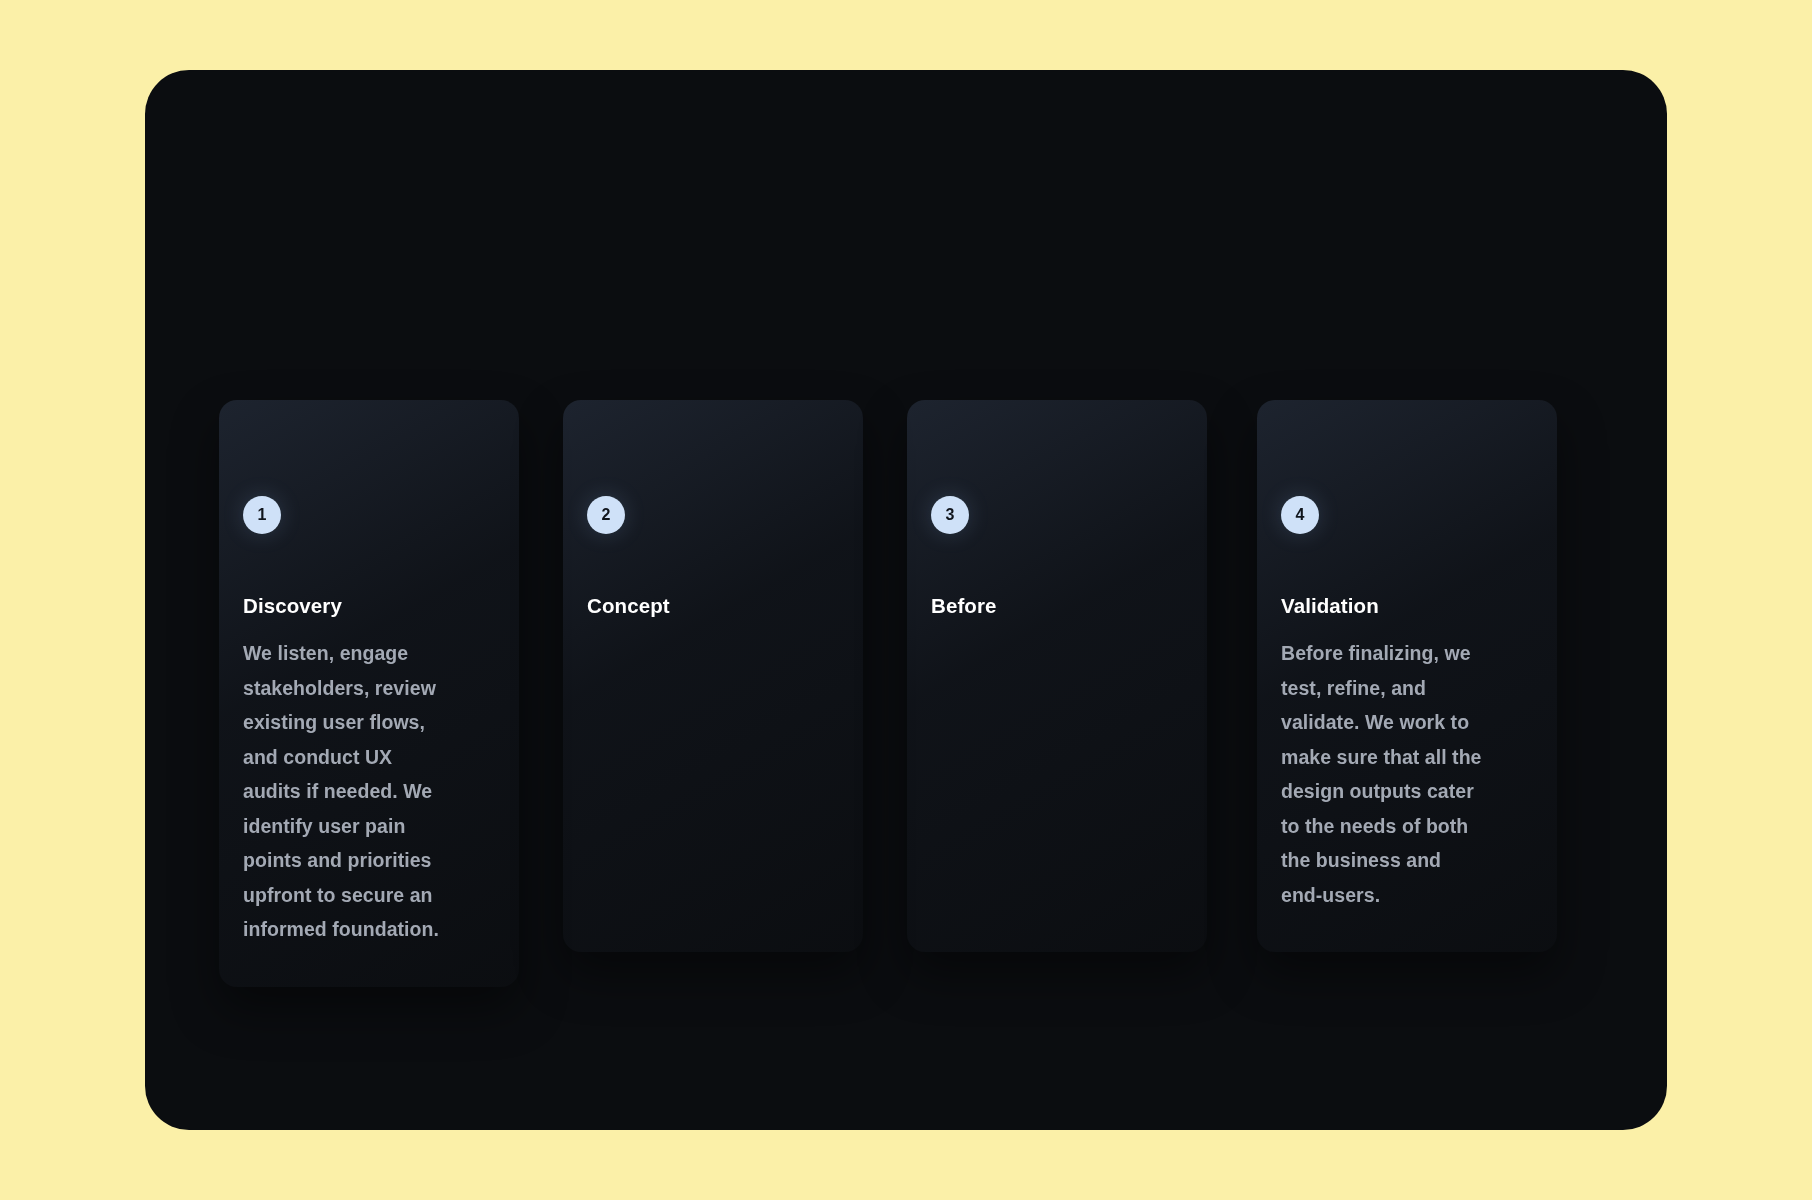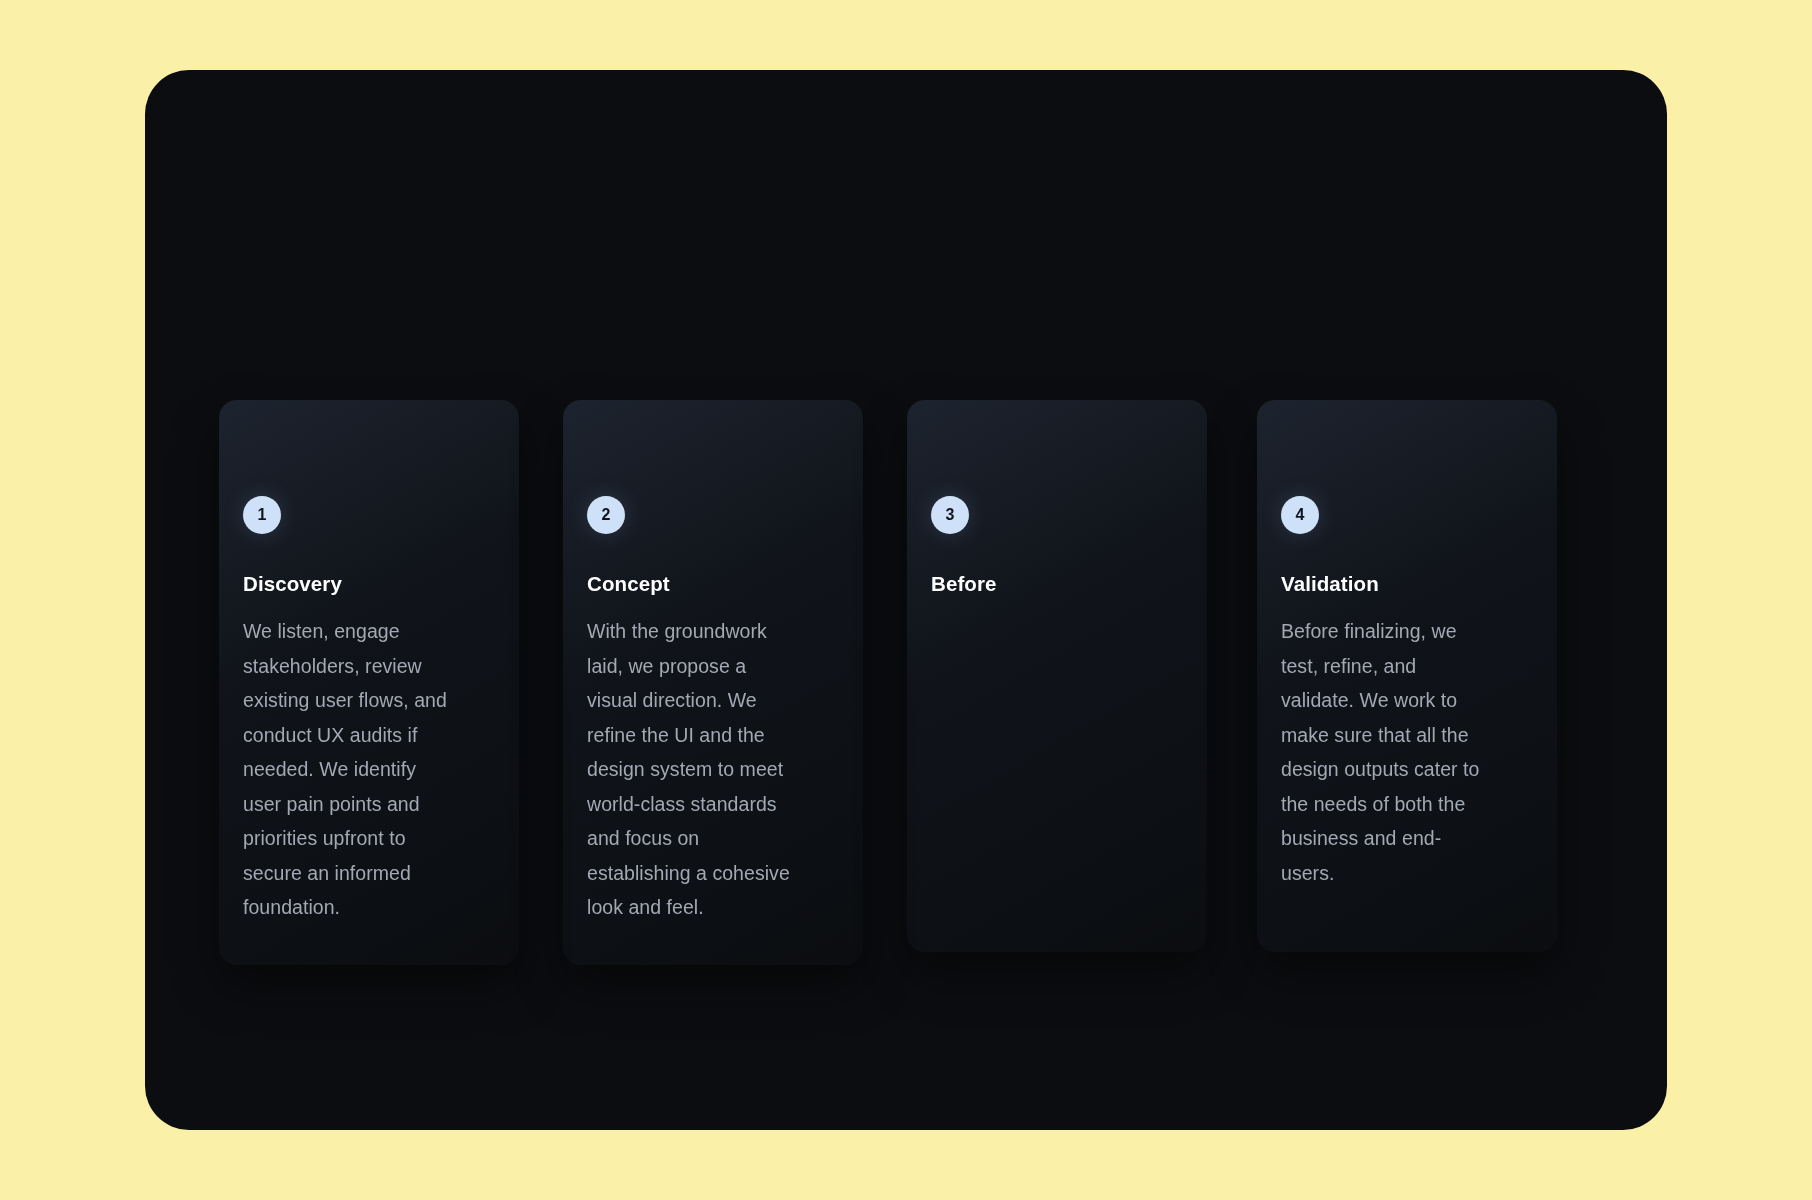--- a/index.html
+++ b/index.html
@@ -81,35 +81,35 @@
     display: flex;
     align-items: center;
     justify-content: center;
     font-size: 16px;
     font-weight: 700;
     letter-spacing: 0;
     box-shadow: 0 0 22px rgba(150,190,245,0.18);
   }
 
   .card-title {
-    margin-top: 38px;
+    margin-top: 60px;
     color: #ffffff;
     font-size: 20.5px;
     font-weight: 700;
     letter-spacing: 0.1px;
   }
 
   .card-body {
     margin-top: 18px;
     color: #a3a9b4;
     font-size: 19.5px;
     line-height: 34.5px;
     letter-spacing: 0.05px;
     max-width: 245px;
-    font-weight: 400;
+    font-weight: 700;
   }
 
   .card-2 .card-inner { padding-left: 12px; }
   .card-3 .card-inner { padding-left: 12px; }
   .card-4 .card-inner { padding-left: 12px; }
 </style>
 </head>
 <body>
 
 <div class="page">
@@ -124,21 +124,20 @@
           <div class="card-title">Discovery</div>
           <div class="card-body">We listen, engage stakeholders, review existing user flows, and conduct UX audits if needed. We identify user pain points and priorities upfront to secure an informed foundation.</div>
         </div>
       </div>
 
       <div class="card card-2">
         <div class="card-surface"></div>
         <div class="card-inner">
           <div class="badge">2</div>
           <div class="card-title">Concept</div>
-          <div class="card-body">With the groundwork laid, we propose a visual direction. We refine the UI and the design system to meet world-class standards and focus on establishing a cohesive look and feel.</div>
         </div>
       </div>
 
       <div class="card card-3">
         <div class="card-surface"></div>
         <div class="card-inner">
           <div class="badge">3</div>
           <div class="card-title">Before</div>
         </div>
       </div>

